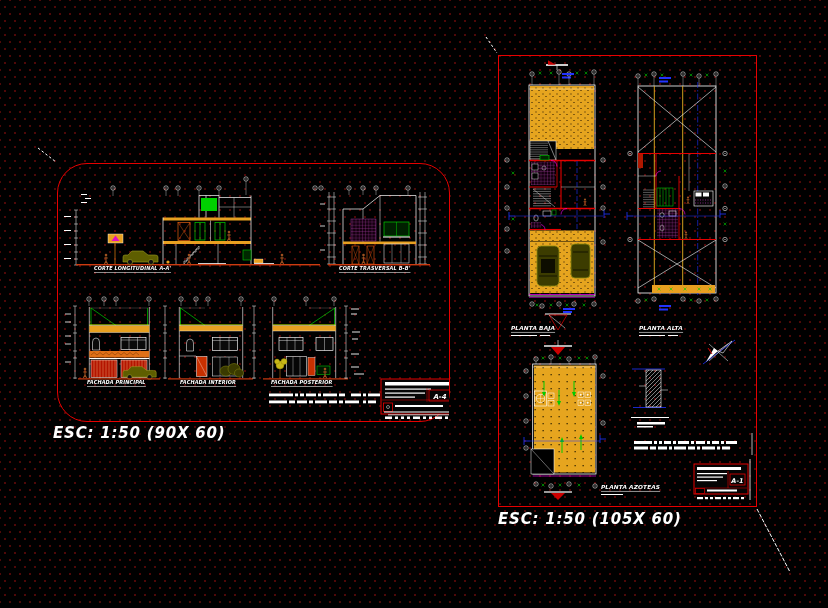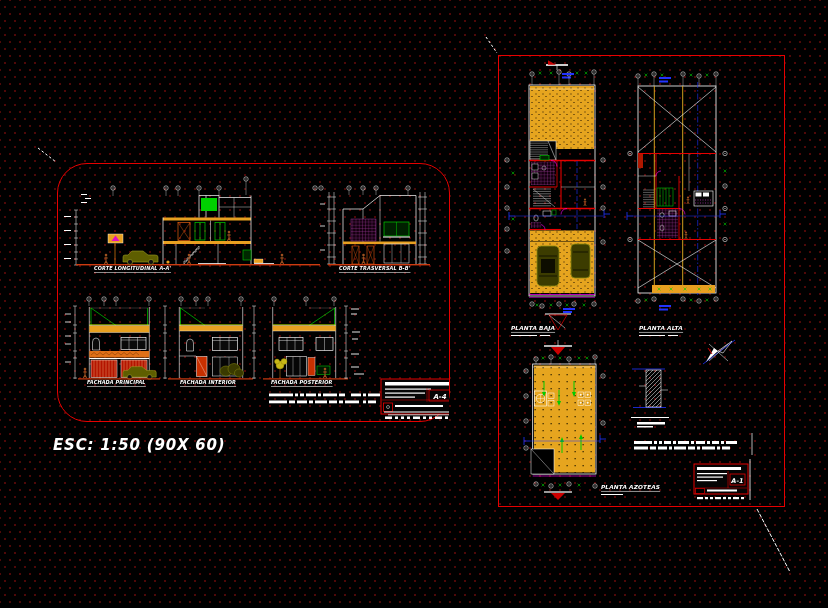--- a/index.html
+++ b/index.html
@@ -6,30 +6,30 @@
   #canvas{position:relative;width:828px;height:608px;overflow:hidden;
     background-color:#000;
     background-image:
       radial-gradient(circle,#4f0808 0.8px,transparent 1px),
       radial-gradient(circle,#4f0808 0.8px,transparent 1px);
     background-size:10px 14px;
     background-position:0 0,5px 7px;
     font-family:"DejaVu Sans",sans-serif;}
   .sheet{position:absolute;border:1px solid #e60000;}
   #sheet-left{left:57px;top:163px;width:391px;height:257px;border-radius:30px;}
-  #sheet-right{left:498px;top:55px;width:257px;height:450px;padding-left:28px;}
+  #sheet-right{left:498px;top:55px;width:257px;height:450px;}
   .sheet svg{position:absolute;left:0;top:0;}
   .dlabel{position:absolute;color:#fff;white-space:nowrap;
     font:italic bold 9px "DejaVu Sans",sans-serif;letter-spacing:.2px;
     transform:scale(.55);transform-origin:0 0;
     border-bottom:1.4px solid #fff;padding-bottom:1px;}
   .plabel{font-size:10px;transform:scale(.58);}
   .subbar{position:absolute;background:#fff;height:1.2px;}
   .esc{position:absolute;color:#fff;white-space:nowrap;
-    font:italic bold 15px "DejaVu Sans",sans-serif;letter-spacing:.8px;margin-top:12px;}
+    font:italic bold 15px "DejaVu Sans",sans-serif;letter-spacing:.8px;}
   #marks{position:absolute;left:0;top:0;pointer-events:none;}
 </style>
 </head>
 <body>
 
 <div id="canvas">
 
   <div class="sheet" id="sheet-left">
     <svg width="391" height="257" viewBox="0 0 391 257">
       <defs>
@@ -715,19 +715,20 @@
 
     <div class="dlabel plabel" style="left:12px;top:269px">PLANTA BAJA</div>
     <div class="subbar" style="left:12px;top:279px;width:26px"></div>
     <div class="subbar" style="left:41px;top:279px;width:10px"></div>
     <div class="dlabel plabel" style="left:140px;top:269px">PLANTA ALTA</div>
     <div class="subbar" style="left:140px;top:279px;width:26px"></div>
     <div class="subbar" style="left:169px;top:279px;width:10px"></div>
     <div class="dlabel plabel" style="left:102px;top:428px">PLANTA AZOTEAS</div>
     <div class="subbar" style="left:102px;top:438px;width:22px"></div>
   </div>
+  <div class="esc" style="left:498px;top:510px">ESC: 1:50 (105X 60)</div>
 
   <svg id="marks" width="828" height="608" viewBox="0 0 828 608">
     <line x1="38" y1="148" x2="56" y2="162" stroke="#fff" stroke-width="1" stroke-dasharray="2.5 2.2"></line>
     <line x1="486" y1="37" x2="497" y2="53" stroke="#fff" stroke-width="1" stroke-dasharray="2.5 2.2"></line>
     <line x1="757" y1="509" x2="790" y2="572" stroke="#fff" stroke-width="1" stroke-dasharray="4 1.5"></line>
   </svg>
 </div>
 
 </body></html>

